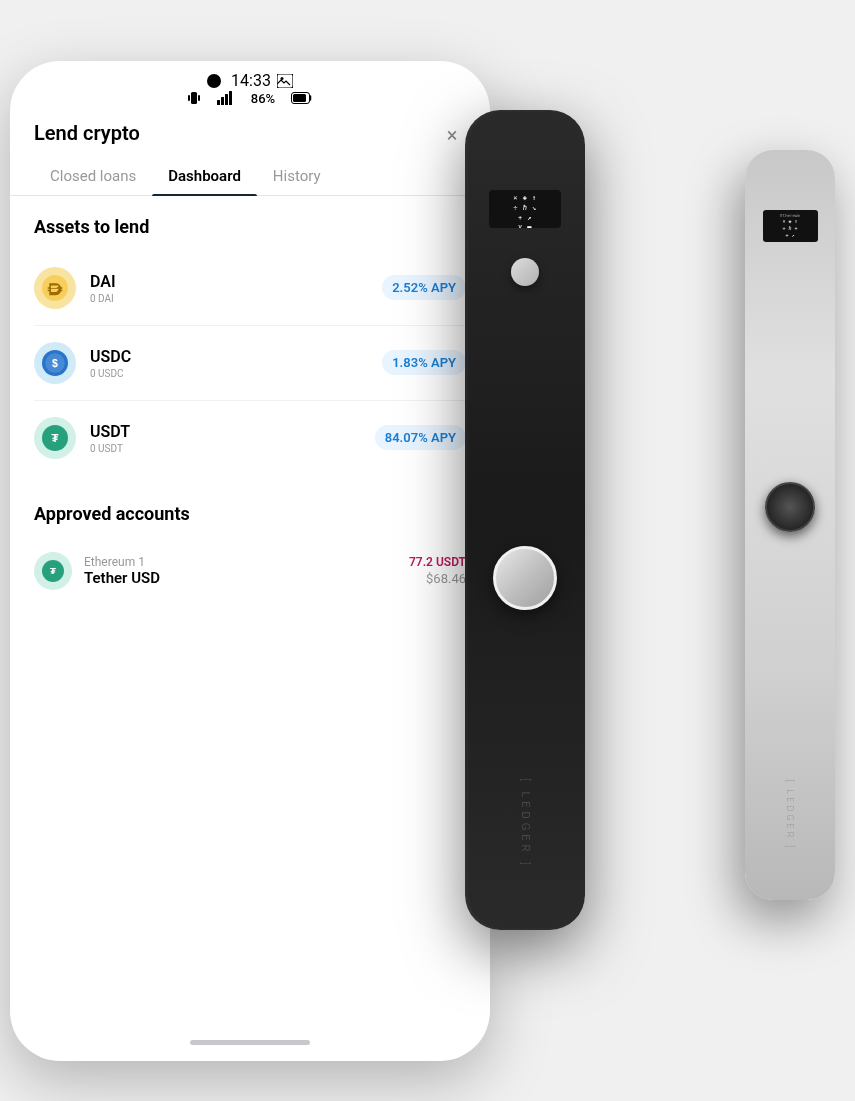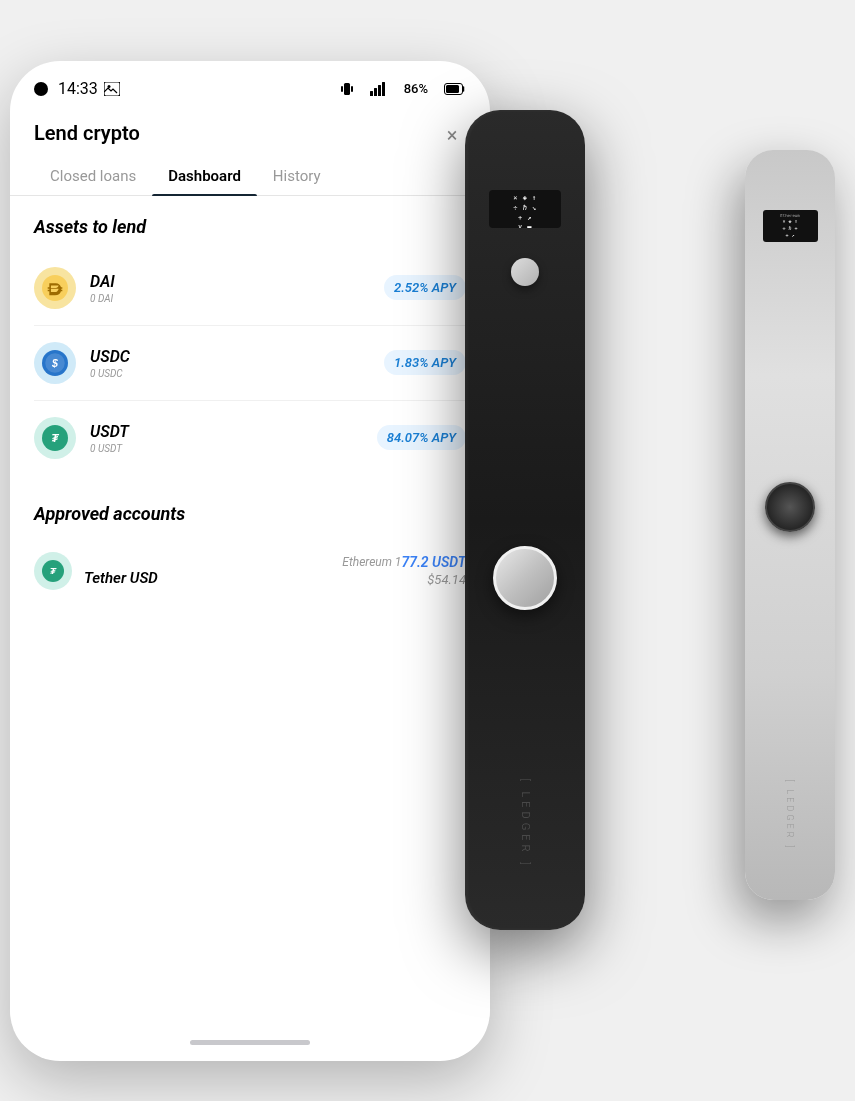--- a/index.html
+++ b/index.html
@@ -25,24 +25,25 @@
       position: relative;
       overflow: hidden;
       flex-shrink: 0;
       margin-left: 10px;
       margin-top: 20px;
     }
 
     
     .status-bar {
       display: flex;
-      justify-content: space-between;
+      justify-content: center;
       align-items: center;
       padding: 12px 24px 0 24px;
       height: 44px;
+      flex-direction: column;
     }
     .status-right {
       display: flex;
       align-items: center;
       gap: 16px;
       font-size: 13px;
       color: #000;
     }
     .camera-dot {
       width: 14px;
@@ -115,21 +116,20 @@
       height: 2px;
       background: #142533;
       border-radius: 2px 2px 0 0;
     }
 
     
     .scroll-content {
       flex: 1;
       overflow-y: auto;
       padding: 20px 24px;
-      font-style: italic;
     }
 
     
     .section-title {
       font-size: 18px;
       font-weight: 700;
       color: #000;
       margin-bottom: 14px;
     }
 
@@ -221,35 +221,34 @@
       font-size: 18px;
       font-weight: bold;
       flex-shrink: 0;
     }
     .approved-info {
       flex: 1;
     }
     .approved-network {
       font-size: 12px;
       color: #999;
-      text-align: right;
     }
     .approved-name {
       font-size: 15px;
       font-weight: 600;
       color: #000000;
       margin-top: 0;
     }
     .approved-amount {
       text-align: right;
     }
     .approved-crypto {
-      font-size: 14px;
+      font-size: 12px;
       font-weight: 600;
-      color: #3b82f6;
+      color: #be185d;
     }
     .approved-fiat {
       font-size: 13px;
       color: #999;
       text-align: right;
       margin-top: 2px;
     }
 
     
     .bottom-bar {
@@ -514,21 +513,21 @@
               <circle cx="16" cy="16" r="16" fill="#26A17B"></circle>
               <text x="16" y="21" text-anchor="middle" font-size="14" font-weight="bold" fill="#fff" font-family="Arial">₮</text>
             </svg>
           </div>
           <div class="approved-info">
             <div class="approved-network">Ethereum 1</div>
             <div class="approved-name">Tether USD</div>
           </div>
           <div class="approved-amount">
             <div class="approved-crypto">77.2 USDT</div>
-            <div class="approved-fiat">$54.14</div>
+            <div class="approved-fiat">$68.46</div>
           </div>
         </div>
       </div>
     </div>
 
     <div class="bottom-bar">
       <div class="bottom-indicator"></div>
     </div>
   </div>
 </div>

